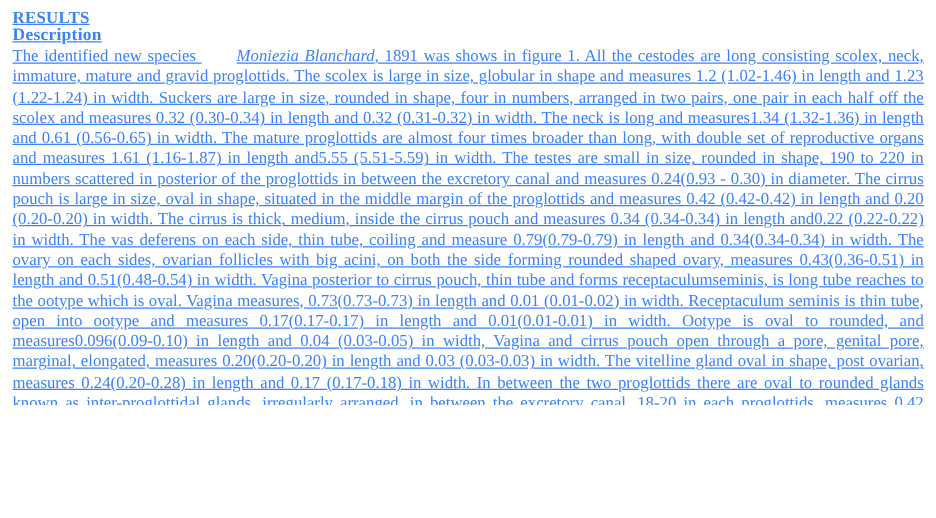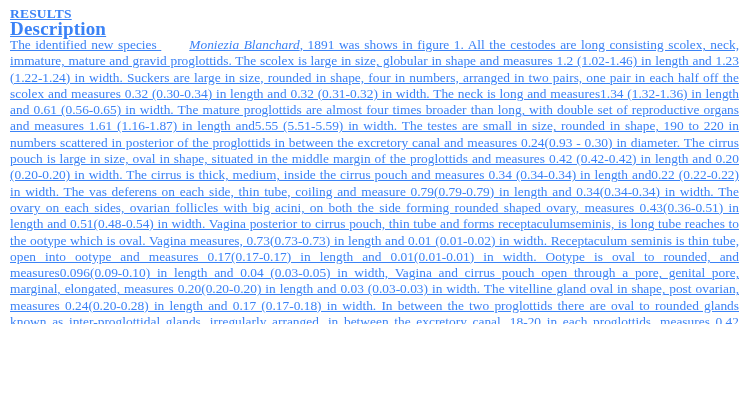--- a/index.html
+++ b/index.html
@@ -19,21 +19,21 @@
     text-decoration: underline;
   }
   .heading-1 {
     font-size: 13.5px;
     font-weight: bold;
     line-height: 15px;
     margin: 0;
     letter-spacing: 0.2px;
   }
   .heading-2 {
-    font-size: 19px;
+    font-size: 14px;
     font-weight: bold;
     line-height: 15px;
     margin: 0 0 1px 0;
     letter-spacing: 0.2px;
   }
   .body-text {
     font-size: 13.4px;
     line-height: 16.3px;
     text-align: justify;
     text-justify: inter-word;

